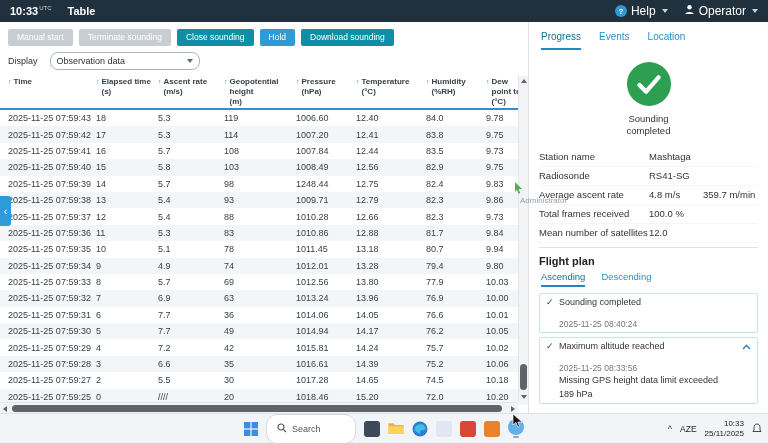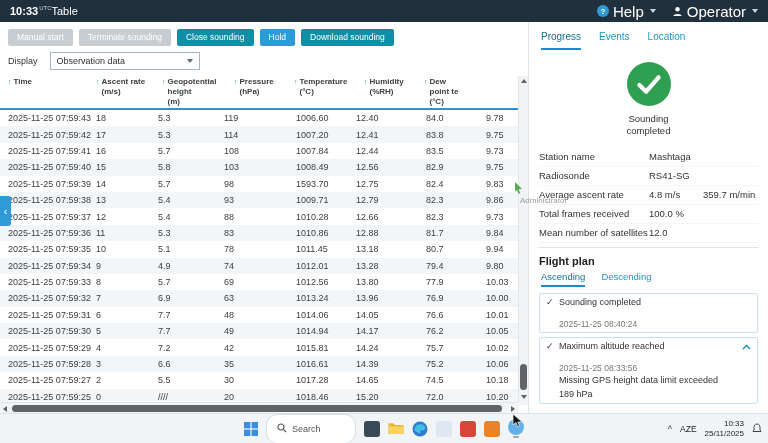--- a/index.html
+++ b/index.html
@@ -5,40 +5,40 @@
   *{margin:0;padding:0;box-sizing:border-box}
   html,body{width:768px;height:443px;overflow:hidden}
   body{font-family:"Liberation Sans",sans-serif;background:#fff;color:#333;font-size:10px}
   .screen{position:absolute;inset:0;width:768px;height:443px;display:flex;flex-direction:column;overflow:hidden}
 
   
   .topbar{height:22px;flex:0 0 22px;background:#20303c;color:#fff;display:flex;align-items:center;justify-content:space-between;padding:0 10px}
   .tb-left{display:flex;align-items:center}
   .clock{font-size:11px;font-weight:bold}
   .clock sup{font-size:6px;margin-left:1px;color:#cdd6de;font-weight:normal}
-  .page-title{margin-left:0;font-size:11px;font-weight:normal}
-  .tb-right{display:flex;align-items:center;font-size:15px}
+  .page-title{margin-left:16px;font-size:11px;font-weight:bold}
+  .tb-right{display:flex;align-items:center;font-size:12px}
   .tb-group{display:flex;align-items:center;gap:4px;margin-left:16px;cursor:default}
   .help-icon{width:12px;height:12px;border-radius:50%;background:#2f99d4;color:#fff;display:inline-flex;align-items:center;justify-content:center;font-size:8px;font-weight:bold}
   .help-icon::before{content:"?"}
   .caret{width:0;height:0;border-left:3px solid transparent;border-right:3px solid transparent;border-top:4px solid #c9d4dc;margin-left:2px}
 
   
   .app{flex:1;display:flex;min-height:0;position:relative}
   .main{flex:1;position:relative;overflow:hidden;background:#fff}
 
   .toolbar{padding:7px 8px 3px;display:flex;gap:6px}
   .btn{border:none;border-radius:2px;height:17px;padding:0 9px;font-size:8.5px;color:#fff;font-family:"Liberation Sans",sans-serif;cursor:pointer;line-height:17px}
   .btn.disabled{background:#c8cdd2}
   .btn.teal{background:#0f8fa6}
   .btn.blue{background:#2e9bd8}
 
   .display-row{margin:3px 8px 5px;display:flex;align-items:center}
   .display-label{font-size:9px;color:#333;margin-right:12px}
-  .dropdown{width:150px;height:18px;border:1px solid #a9b6bf;border-radius:0;background:#fff;display:flex;align-items:center;justify-content:space-between;padding:0 6px;font-size:9px;color:#333;cursor:pointer}
+  .dropdown{width:150px;height:18px;border:1px solid #a9b6bf;border-radius:8px;background:#fff;display:flex;align-items:center;justify-content:space-between;padding:0 6px;font-size:9px;color:#333;cursor:pointer}
   .dd-caret{width:0;height:0;border-left:3px solid transparent;border-right:3px solid transparent;border-top:4px solid #5c6a73}
 
   
   .table{margin-top:1px}
   .thead{display:flex;border-bottom:2px solid #2e8fd6;padding-bottom:1px;min-height:25px}
   .th{display:flex;align-items:flex-start;gap:2px;font-size:8px;font-weight:bold;color:#3c4043;line-height:1.25;padding:2px 1px 0 4px;overflow:hidden}
   .sort{color:#2e8fd6;font-size:7px;line-height:1.5}
   .thl{white-space:pre-line}
   .tr{display:flex;height:16.4px;align-items:center}
   .tr:nth-child(even){background:#f3f6f9}
@@ -159,20 +159,24 @@
           <span>Observation data</span>
           <span class="dd-caret"></span>
         </div>
       </div>
       <div class="table">
         <div class="thead">
             <div class="th c0">
               <span class="sort">↑</span>
               <span class="thl">Time</span>
             </div>
+            <div class="th c1">
+              <span class="sort">↑</span>
+              <span class="thl">Elapsed time (s)</span>
+            </div>
             <div class="th c2">
               <span class="sort">↑</span>
               <span class="thl">Ascent rate (m/s)</span>
             </div>
             <div class="th c3">
               <span class="sort">↑</span>
               <span class="thl">Geopotential height
 (m)</span>
             </div>
             <div class="th c4">
@@ -232,21 +236,21 @@
               <div class="td c4">1008.49</div>
               <div class="td c5">12.56</div>
               <div class="td c6">82.9</div>
               <div class="td c7">9.75</div>
             </div>
             <div class="tr">
               <div class="td c0">2025-11-25 07:59:39</div>
               <div class="td c1">14</div>
               <div class="td c2">5.7</div>
               <div class="td c3">98</div>
-              <div class="td c4">1593.70</div>
+              <div class="td c4">1248.44</div>
               <div class="td c5">12.75</div>
               <div class="td c6">82.4</div>
               <div class="td c7">9.83</div>
             </div>
             <div class="tr">
               <div class="td c0">2025-11-25 07:59:38</div>
               <div class="td c1">13</div>
               <div class="td c2">5.4</div>
               <div class="td c3">93</div>
               <div class="td c4">1009.71</div>
@@ -311,21 +315,21 @@
               <div class="td c3">63</div>
               <div class="td c4">1013.24</div>
               <div class="td c5">13.96</div>
               <div class="td c6">76.9</div>
               <div class="td c7">10.00</div>
             </div>
             <div class="tr">
               <div class="td c0">2025-11-25 07:59:31</div>
               <div class="td c1">6</div>
               <div class="td c2">7.7</div>
-              <div class="td c3">48</div>
+              <div class="td c3">36</div>
               <div class="td c4">1014.06</div>
               <div class="td c5">14.05</div>
               <div class="td c6">76.6</div>
               <div class="td c7">10.01</div>
             </div>
             <div class="tr">
               <div class="td c0">2025-11-25 07:59:30</div>
               <div class="td c1">5</div>
               <div class="td c2">7.7</div>
               <div class="td c3">49</div>

